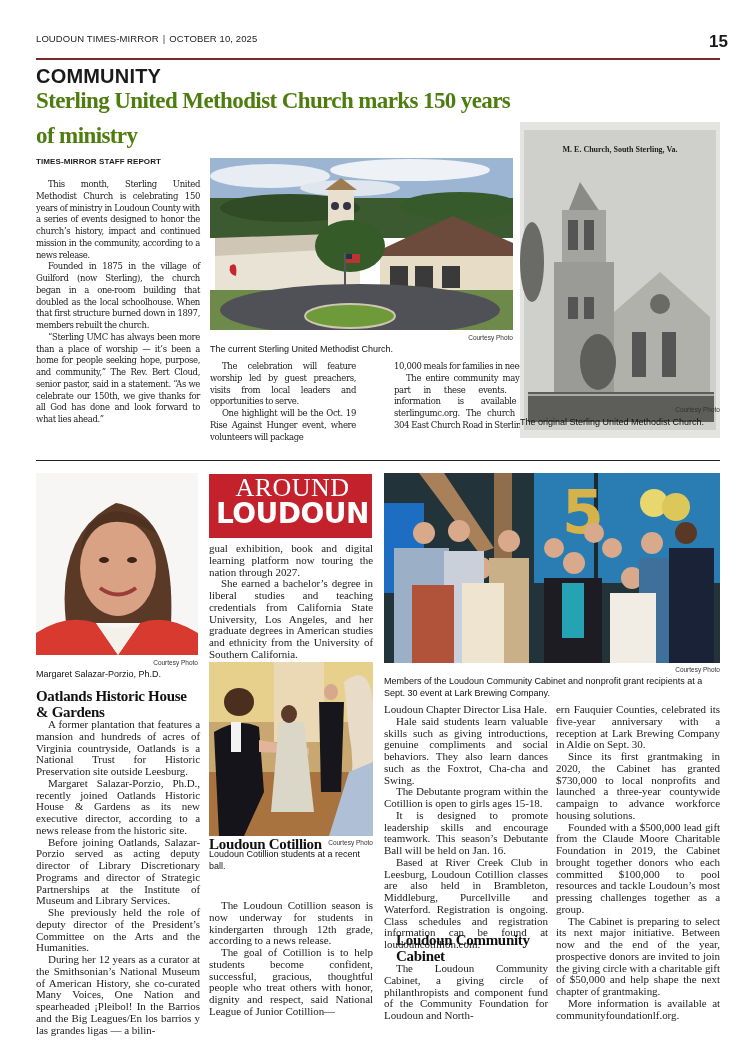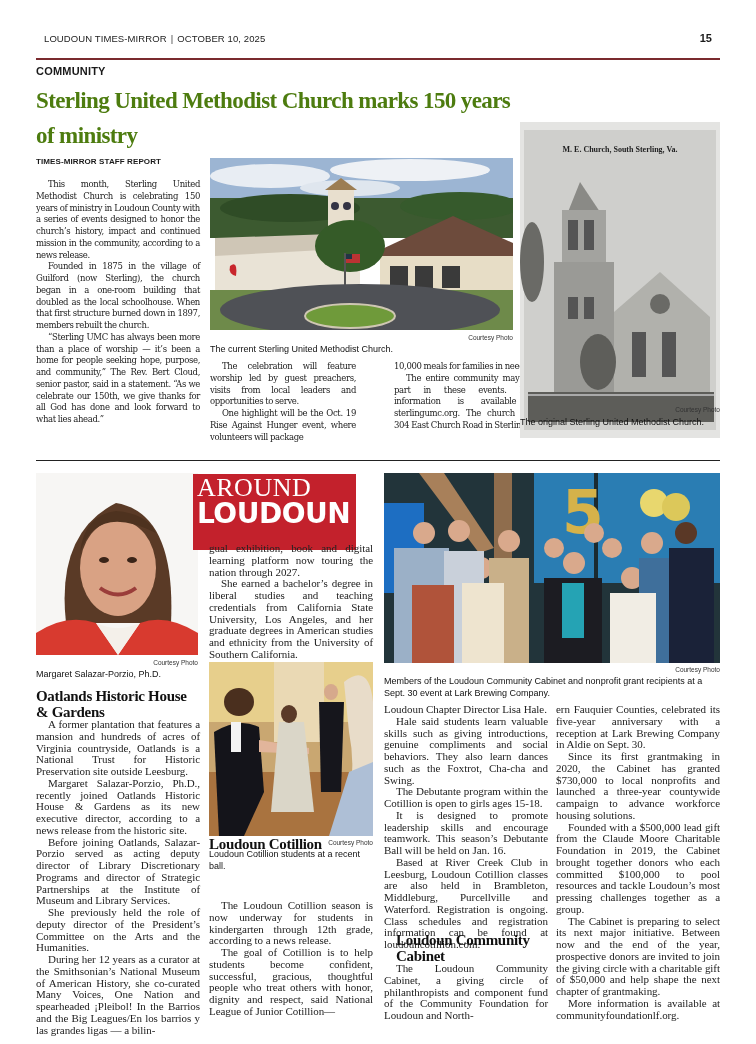--- a/index.html
+++ b/index.html
@@ -2,47 +2,47 @@
 <html><head>
 <meta charset="utf-8">
 <style>
   * { box-sizing: border-box; margin: 0; padding: 0; }
   html, body { width: 756px; height: 1044px; background: #ffffff; overflow: hidden; }
   body { position: relative; font-family: "DejaVu Serif", serif; color: #1a1a1a; }
 
   .abs { position: absolute; }
 
   
-  .folio { left: 36px; top: 33px; font-family: "Liberation Sans", sans-serif; font-size: 9.5px; color: #222; letter-spacing: 0.1px; margin-left: 8px; }
+  .folio { left: 36px; top: 33px; font-family: "Liberation Sans", sans-serif; font-size: 9.5px; color: #222; letter-spacing: 0.1px; }
   .folio .sep { margin: 0 4px; color: #444; }
-  .pagenum { right: 44px; top: 32px; font-family: "Liberation Sans", sans-serif; font-size: 11px; font-weight: bold; }
+  .pagenum { right: 28px; top: 32px; font-family: "Liberation Sans", sans-serif; font-size: 17px; font-weight: bold; }
   .rule-top { left: 36px; top: 58px; width: 684px; height: 2px; background: #7a2a2e; }
 
-  .section { left: 36px; top: 65px; font-family: "Liberation Sans", sans-serif; font-weight: bold; font-size: 11px; letter-spacing: 0.2px; }
+  .section { left: 36px; top: 65px; font-family: "Liberation Sans", sans-serif; font-weight: bold; font-size: 20px; letter-spacing: 0.2px; }
   .headline { left: 36px; top: 83px; width: 480px; font-family: "Liberation Serif", serif; font-size: 23px; line-height: 35px; letter-spacing: -0.6px; color: #4d7c0f; }
   .byline { left: 36px; top: 157px; font-family: "Liberation Sans", sans-serif; font-size: 8px; font-weight: bold; letter-spacing: 0.1px; }
 
   
   .col { font-family: "DejaVu Serif", serif; font-size: 8.5px; line-height: 11.75px; text-align: justify; hyphens: auto; color: #222; letter-spacing: -0.35px; word-spacing: -0.4px; }
   .col p { text-indent: 12px; }
   .col p.cont { text-indent: 0; }
   .col.lib { font-family: Liberation Serif, serif; font-size: 11px; letter-spacing: -0.05px; word-spacing: 0; line-height: 11.75px; }
 
   .credit { font-family: "Liberation Sans", sans-serif; font-size: 6.5px; color: #333; text-align: right; }
   .caption { font-family: "Liberation Sans", sans-serif; font-size: 9px; line-height: 12px; color: #111; }
 
   .subhead { font-family: "Liberation Serif", serif; font-weight: bold; font-size: 15px; line-height: 16px; color: #111; letter-spacing: -0.3px; }
 
   .rule-mid { left: 36px; top: 460px; width: 684px; height: 1px; background: #222; }
 
   
   .photo { position: absolute; overflow: hidden; }
   .photo svg { display: block; width: 100%; height: 100%; }
 
-  .around { left: 193px; top: 474px; width: 163px; height: 76px; background: #c3212c; color: #fff; padding: 2px 0 0 4px; }
+  .around { left: 209px; top: 474px; width: 163px; height: 64px; background: #c3212c; color: #fff; padding: 2px 0 0 4px; text-align: center; }
   .around .a1 { font-family: "Liberation Serif", serif; font-size: 26px; line-height: 24px; letter-spacing: 0.5px; font-weight: normal; }
   .around .a2 { font-family: "DejaVu Sans", sans-serif; font-size: 28px; line-height: 28px; font-weight: bold; letter-spacing: -0.5px; }
 </style>
 </head>
 <body>
 
 <div class="abs folio">
   <span>LOUDOUN TIMES-MIRROR</span><span class="sep">|</span><span>OCTOBER 10, 2025</span>
 </div>
 <div class="abs pagenum">15</div>

